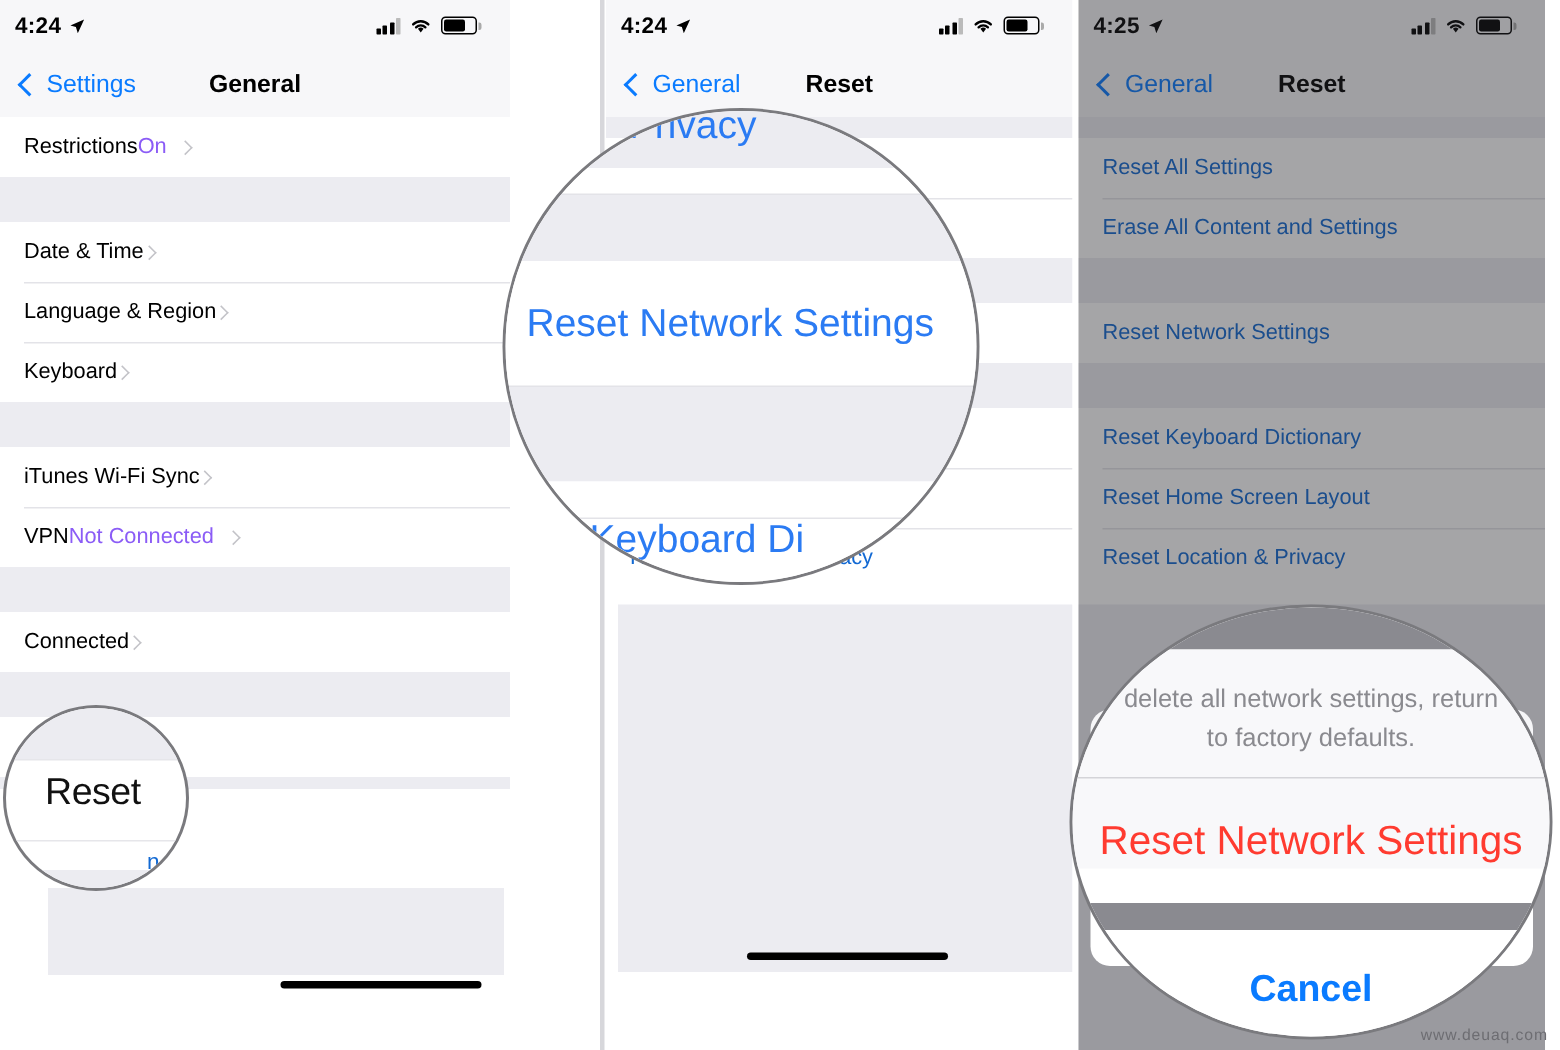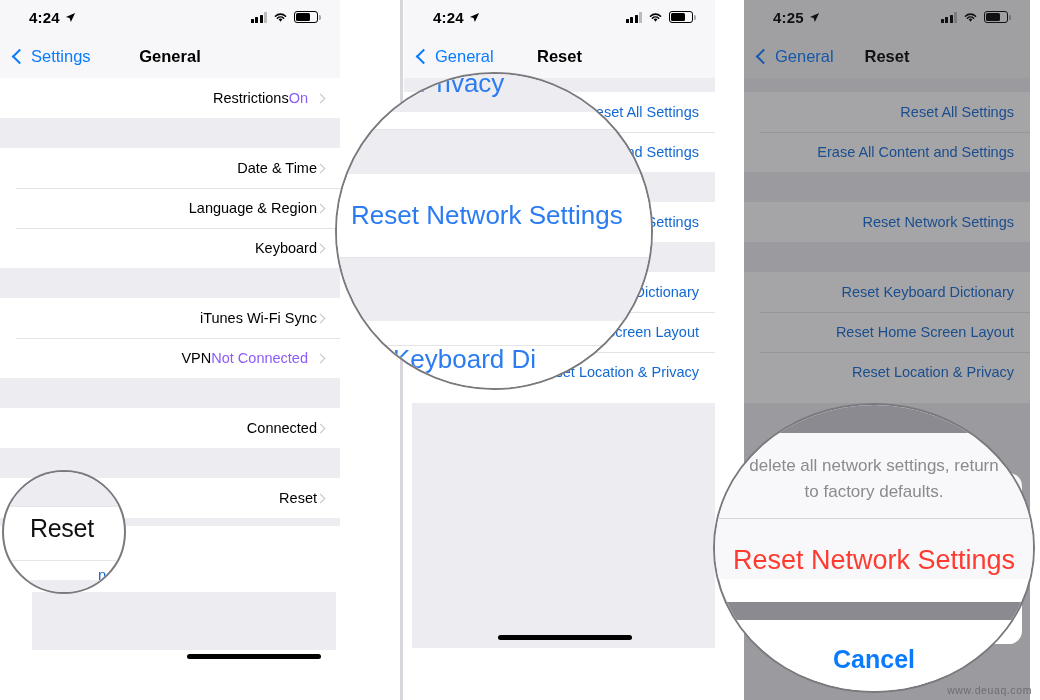--- a/index.html
+++ b/index.html
@@ -19,21 +19,21 @@
 
   .screen { position: absolute; left: 0; top: 0; right: 0; bottom: 0; background: #fff; }
 
   
   .edge-l { position:absolute; left:0; top:0; bottom:0; width:3px; background:#d7d7db; }
   .edge-r { position:absolute; right:0; top:0; bottom:0; width:4px; background:#d9d9dd; }
 
   
   .statusbar {
     height: 34px; display: flex; align-items: center;
-    justify-content: space-between; padding: 0 22px 0 29px;
+    justify-content: space-between; padding: 0 22px 0 10px;
     background: #f7f7f9;
   }
   .sb-time { font-size: 15px; font-weight: bold; color: #000; letter-spacing: .2px; display:flex; align-items:center; gap:5px;}
   .sb-icons { display: flex; align-items: center; gap: 6px; }
   .bars { display: flex; align-items: flex-end; gap: 1.5px; height: 11px; }
   .bars i { display: block; width: 3px; background: #000; border-radius: .5px; }
   .bars i:nth-child(1){height:4px}  .bars i:nth-child(2){height:6px}
   .bars i:nth-child(3){height:8px}  .bars i:nth-child(4){height:11px; background:#bbb}
   .batt { width: 24px; height: 12px; border: 1.3px solid #000; border-radius: 3px; position: relative; }
   .batt::after { content:""; position:absolute; right:-4px; top:3.2px; width:2px; height:5px; background:#aaa; border-radius:0 1.5px 1.5px 0; }
@@ -49,21 +49,21 @@
     color: #0a7bff; font-size: 16.5px;
   }
   .chev-back { width: 11px; height: 11px; border-left: 2.6px solid #0a7bff; border-bottom: 2.6px solid #0a7bff;
                transform: rotate(45deg); margin-right: 6px; }
   .nav-title { width: 100%; text-align: center; font-size: 16.5px; font-weight: bold; color: #000; }
 
   
   .gap { background: #ececf1; }
   .list { background: #fff; }
   .row {
-    height: 40px; display: flex; align-items: center; justify-content: flex-end;
+    height: 40px; display: flex; align-items: center; justify-content: flex-start;
     padding: 0 16px 0 16px; background: #fff; position: relative;
   }
   .row + .row::before {
     content:""; position:absolute; left:16px; right:0; top:0; height:1px; background:#e3e3e8;
   }
   .row-label { font-size: 14.5px; color: #000; }
   .row-right { display:flex; align-items:center; gap:9px; }
   .row-value { font-size: 14.5px; color: #8b5cf6; }
   .chev { width:7px; height:7px; border-right:1.8px solid #c3c3c8; border-top:1.8px solid #c3c3c8; transform: rotate(45deg); }
 
@@ -310,21 +310,21 @@
           <span class="row-label">Reset Location &amp; Privacy</span>
         </div>
       </div>
 
       <div class="gap" style="position:absolute;left:8px;right:0;top:403px;bottom:52px"></div>
       <div class="home-ind" style="left:94px;transform:none;bottom:60px"></div>
     </div>
   </div>
 
   <div class="phone" id="phone3">
-    <div class="screen" style="left:4px;right:10px;margin-left:25px;">
+    <div class="screen" style="left:4px;right:10px;">
 
       <div class="statusbar">
         <div class="sb-time">
           <span>4:25</span>
           <svg width="11" height="11" viewBox="0 0 12 12">
             <path d="M11 1 L1 5.4 L5 6.6 L6.4 11 Z" fill="#000"></path>
           </svg>
         </div>
         <div class="sb-icons">
           <span class="bars">

